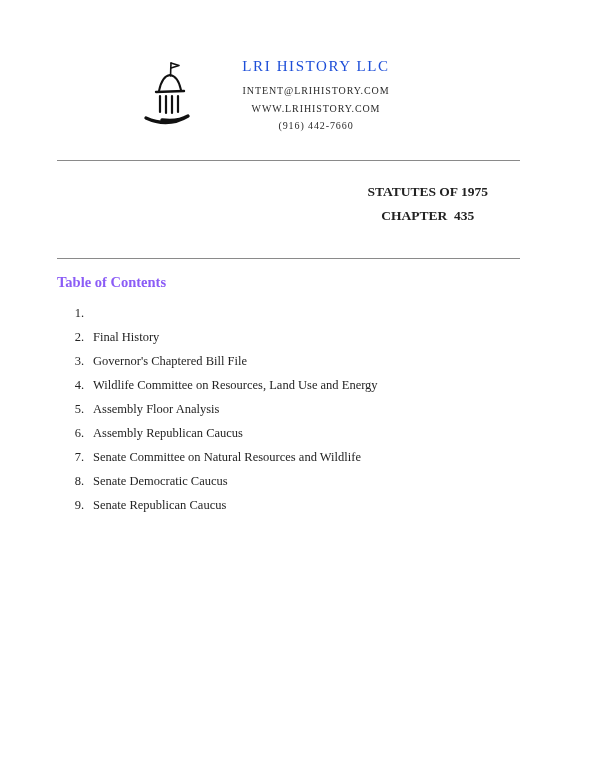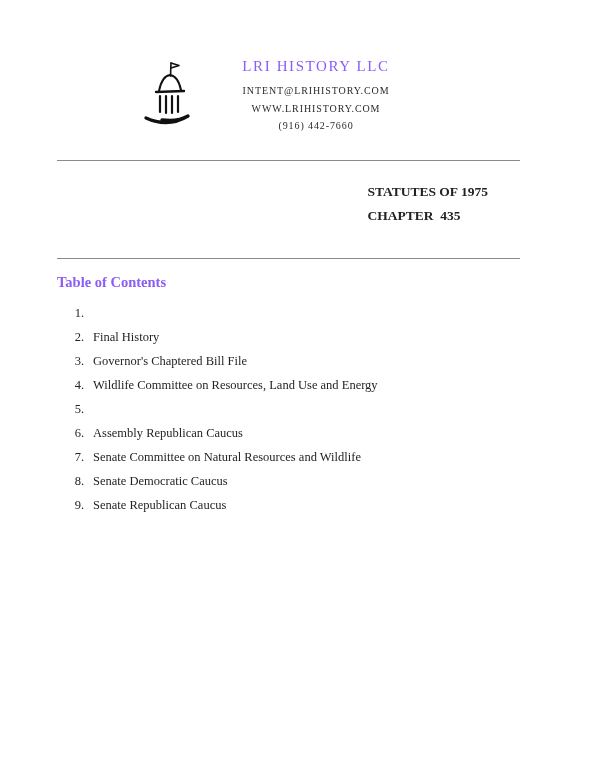--- a/index.html
+++ b/index.html
@@ -23,21 +23,21 @@
     align-items: center;
     gap: 26px;
   }
   .logo { width: 62px; height: 76px; }
   .logo svg { width: 100%; height: 100%; }
   .header-text { width: 180px; text-align: center; }
   .company {
     font-size: 15px;
     letter-spacing: 1.6px;
     margin-bottom: 7px;
-    color: #8b5cf6;
+    color: #1d4ed8;
   }
   .contact-line {
     font-size: 10px;
     letter-spacing: 0.9px;
     line-height: 1.75;
     color: #2a2a2a;
   }
 
   
   .rule {
@@ -49,21 +49,21 @@
     margin: 0;
   }
   .rule-1 { top: 160px; }
   .rule-2 { top: 258px; }
 
   
   .case-info {
     position: absolute;
     top: 180px;
     right: 112px;
-    text-align: left;
+    text-align: center;
     font-weight: bold;
     font-size: 13.5px;
     line-height: 24px;
     color: #222;
   }
   .case-info div { white-space: pre; }
 
   
   .toc-title {
     position: absolute;
@@ -147,20 +147,21 @@
     <div class="toc-item">
       <span class="toc-num">3.</span>
       <span class="toc-label">Governor's Chaptered Bill File</span>
     </div>
     <div class="toc-item">
       <span class="toc-num">4.</span>
       <span class="toc-label">Wildlife Committee on Resources, Land Use and Energy</span>
     </div>
     <div class="toc-item">
       <span class="toc-num">5.</span>
+      <span class="toc-label">Assembly Floor Analysis</span>
     </div>
     <div class="toc-item">
       <span class="toc-num">6.</span>
       <span class="toc-label">Assembly Republican Caucus</span>
     </div>
     <div class="toc-item">
       <span class="toc-num">7.</span>
       <span class="toc-label">Senate Committee on Natural Resources and Wildlife</span>
     </div>
     <div class="toc-item">

